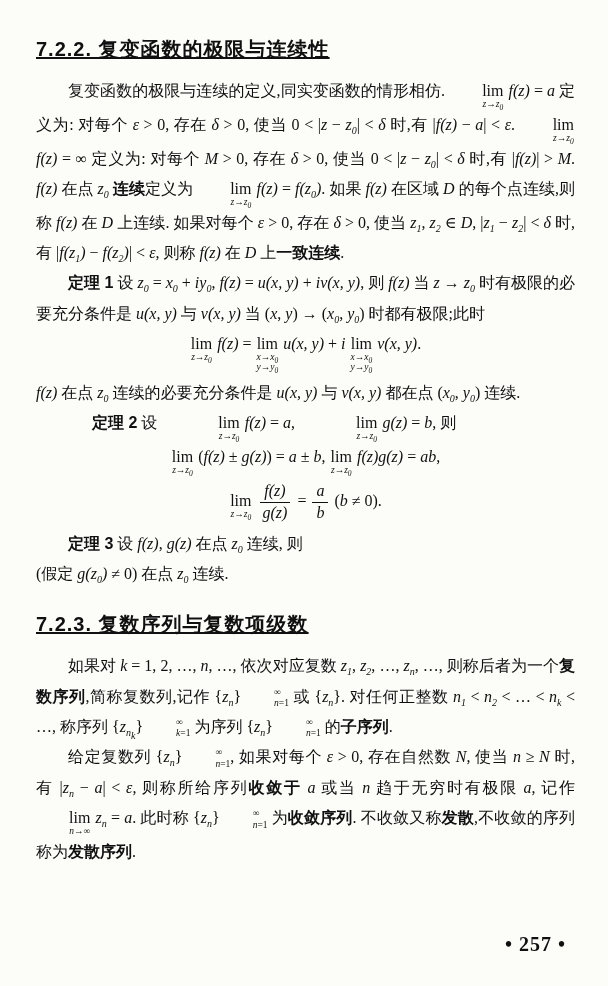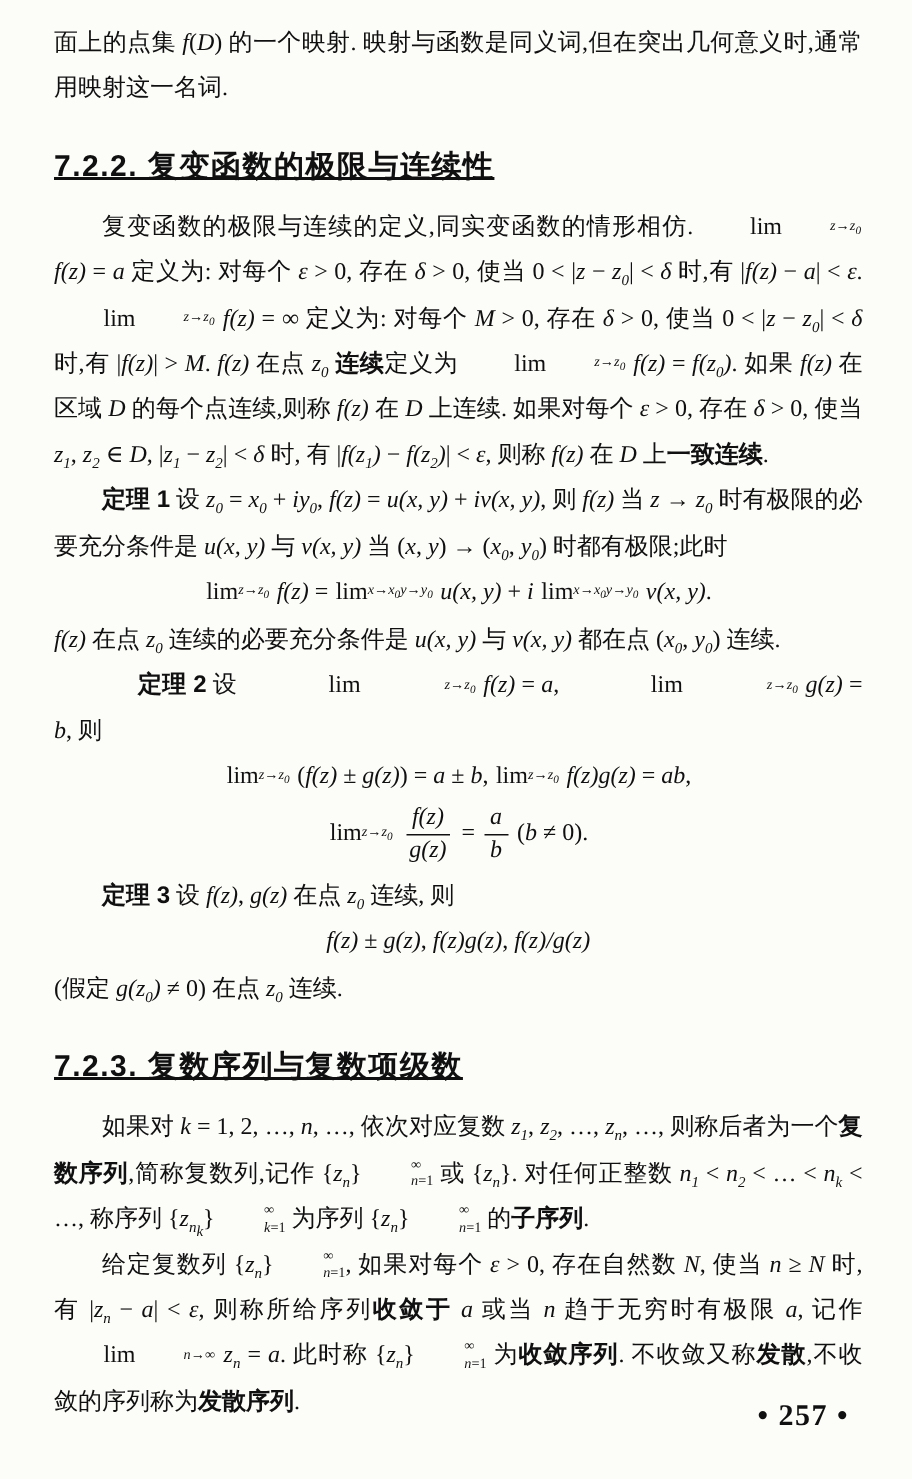--- a/index.html
+++ b/index.html
@@ -15,37 +15,36 @@
   .heading{
     font-family:"Liberation Sans","DejaVu Sans",sans-serif;font-weight:bold;
     font-size:20px;margin:22px 0 13px 0;letter-spacing:1px;text-decoration:underline;
   }
   .formula{text-align:center;font-size:16px;margin:3px 0 5px 0;line-height:1.5;}
   .seg-tx{font-style:normal}
   .seg-m{font-style:italic}
   .seg-o{font-style:normal}
   .seg-b{font-family:"Liberation Sans","DejaVu Sans",sans-serif;font-weight:bold}
   sub{font-size:10px;line-height:0;}
-  .seg-lim{display:inline-flex;flex-direction:row;align-items:center;vertical-align:baseline;margin:0 1px;}
+  .seg-lim{display:inline-flex;flex-direction:column;align-items:center;vertical-align:baseline;margin:0 1px;}
   .lim-word{line-height:1.05;font-style:normal}
   .lim-under{font-size:9.5px;line-height:1.05;white-space:nowrap;}
   .lim-under sub{font-size:7.5px}
   .seg-frac{display:inline-flex;flex-direction:column;align-items:center;vertical-align:middle;margin:0 2px;}
   .frac-num{display:block;border-bottom:1px solid #101010;padding:0 4px;line-height:1.3}
   .frac-den{display:block;line-height:1.3;padding:0 4px}
   .seg-stack{display:inline-flex;flex-direction:column;align-items:flex-start;font-size:9.5px;line-height:1.2;vertical-align:middle;margin-left:1px;white-space:nowrap;}
   .stack-top,.stack-bot{display:block}
   .page-number{position:absolute;right:42px;bottom:30px;font-weight:bold;font-size:20px;letter-spacing:1px;}
 </style>
 </head>
 <body>
 
 <div class="page">
   <div>
-      <p class="para"><span class="seg-tx">面上的点集 </span><span class="seg-m">f</span><span class="seg-o">(</span><span class="seg-m">D</span><span class="seg-o">)</span><span class="seg-tx"> 的一个映射. 映射与函数是同义词,但在突出几何意义时,通常用映射这一名词.</span></p>
       <div class="heading">7.2.2. 复变函数的极限与连续性</div>
       <p class="para ind2"><span class="seg-tx">复变函数的极限与连续的定义,同实变函数的情形相仿. </span><span class="seg-lim">
           <span class="lim-word">lim</span>
           <span class="lim-under"><span class="seg-m">z</span><span class="seg-o">→</span><span class="seg-m">z<sub>0</sub></span></span>
         </span><span class="seg-m"> f(z)</span><span class="seg-o"> = </span><span class="seg-m">a</span><span class="seg-tx"> 定义为: 对每个 </span><span class="seg-m">ε</span><span class="seg-o"> &gt; 0</span><span class="seg-tx">, 存在 </span><span class="seg-m">δ</span><span class="seg-o"> &gt; 0</span><span class="seg-tx">, 使当 </span><span class="seg-o">0 &lt; |</span><span class="seg-m">z</span><span class="seg-o"> − </span><span class="seg-m">z<sub>0</sub></span><span class="seg-o">| &lt; </span><span class="seg-m">δ</span><span class="seg-tx"> 时,有 </span><span class="seg-o">|</span><span class="seg-m">f(z)</span><span class="seg-o"> − </span><span class="seg-m">a</span><span class="seg-o">| &lt; </span><span class="seg-m">ε</span><span class="seg-o">. </span><span class="seg-lim">
           <span class="lim-word">lim</span>
           <span class="lim-under"><span class="seg-m">z</span><span class="seg-o">→</span><span class="seg-m">z<sub>0</sub></span></span>
         </span><span class="seg-m"> f(z)</span><span class="seg-o"> = ∞ </span><span class="seg-tx">定义为: 对每个 </span><span class="seg-m">M</span><span class="seg-o"> &gt; 0</span><span class="seg-tx">, 存在 </span><span class="seg-m">δ</span><span class="seg-o"> &gt; 0</span><span class="seg-tx">, 使当 </span><span class="seg-o">0 &lt; |</span><span class="seg-m">z</span><span class="seg-o"> − </span><span class="seg-m">z<sub>0</sub></span><span class="seg-o">| &lt; </span><span class="seg-m">δ</span><span class="seg-tx"> 时,有 </span><span class="seg-o">|</span><span class="seg-m">f(z)</span><span class="seg-o">| &gt; </span><span class="seg-m">M</span><span class="seg-o">. </span><span class="seg-m">f(z)</span><span class="seg-tx"> 在点 </span><span class="seg-m">z<sub>0</sub></span><span class="seg-tx"> </span><span class="seg-b">连续</span><span class="seg-tx">定义为 </span><span class="seg-lim">
           <span class="lim-word">lim</span>
           <span class="lim-under"><span class="seg-m">z</span><span class="seg-o">→</span><span class="seg-m">z<sub>0</sub></span></span>
@@ -82,21 +81,20 @@
           <span class="lim-word">lim</span>
           <span class="lim-under"><span class="seg-m">z</span><span class="seg-o">→</span><span class="seg-m">z<sub>0</sub></span></span>
         </span><span class="seg-o"> </span><span class="seg-frac">
           <span class="frac-num"><span class="seg-m">f(z)</span></span>
           <span class="frac-den"><span class="seg-m">g(z)</span></span>
         </span><span class="seg-o"> = </span><span class="seg-frac">
           <span class="frac-num"><span class="seg-m">a</span></span>
           <span class="frac-den"><span class="seg-m">b</span></span>
         </span><span class="seg-o"> (</span><span class="seg-m">b</span><span class="seg-o"> ≠ 0).</span></div>
       <p class="para ind2"><span class="seg-b">定理 3</span><span class="seg-tx">  设 </span><span class="seg-m">f(z)</span><span class="seg-o">, </span><span class="seg-m">g(z)</span><span class="seg-tx"> 在点 </span><span class="seg-m">z<sub>0</sub></span><span class="seg-tx"> 连续, 则</span></p>
-      <div class="formula"><span class="seg-m">f(z)</span><span class="seg-o"> ± </span><span class="seg-m">g(z)</span><span class="seg-o">, </span><span class="seg-m">f(z)g(z)</span><span class="seg-o">, </span><span class="seg-m">f(z)/g(z)</span></div>
       <p class="para"><span class="seg-tx">(假定 </span><span class="seg-m">g(z<sub>0</sub></span><span class="seg-m">)</span><span class="seg-o"> ≠ 0</span><span class="seg-tx">) 在点 </span><span class="seg-m">z<sub>0</sub></span><span class="seg-tx"> 连续.</span></p>
       <div class="heading">7.2.3. 复数序列与复数项级数</div>
       <p class="para ind2"><span class="seg-tx">如果对 </span><span class="seg-m">k</span><span class="seg-o"> = 1, 2, …, </span><span class="seg-m">n</span><span class="seg-o">, …,</span><span class="seg-tx"> 依次对应复数 </span><span class="seg-m">z<sub>1</sub></span><span class="seg-o">, </span><span class="seg-m">z<sub>2</sub></span><span class="seg-o">, …, </span><span class="seg-m">z<sub>n</sub></span><span class="seg-o">, …,</span><span class="seg-tx"> 则称后者为一个</span><span class="seg-b">复数序列</span><span class="seg-tx">,简称复数列,记作 </span><span class="seg-o">{</span><span class="seg-m">z<sub>n</sub></span><span class="seg-o">}</span><span class="seg-stack">
           <span class="stack-top"><span class="seg-o">∞</span></span>
           <span class="stack-bot"><span class="seg-m">n</span><span class="seg-o">=1</span></span>
         </span><span class="seg-tx"> 或 </span><span class="seg-o">{</span><span class="seg-m">z<sub>n</sub></span><span class="seg-o">}.</span><span class="seg-tx"> 对任何正整数 </span><span class="seg-m">n<sub>1</sub></span><span class="seg-o"> &lt; </span><span class="seg-m">n<sub>2</sub></span><span class="seg-o"> &lt; … &lt; </span><span class="seg-m">n<sub>k</sub></span><span class="seg-o"> &lt; …,</span><span class="seg-tx"> 称序列 </span><span class="seg-o">{</span><span class="seg-m">z<sub><span class="seg-m">n<sub>k</sub></span></sub></span><span class="seg-o">}</span><span class="seg-stack">
           <span class="stack-top"><span class="seg-o">∞</span></span>
           <span class="stack-bot"><span class="seg-m">k</span><span class="seg-o">=1</span></span>
         </span><span class="seg-tx"> 为序列 </span><span class="seg-o">{</span><span class="seg-m">z<sub>n</sub></span><span class="seg-o">}</span><span class="seg-stack">
           <span class="stack-top"><span class="seg-o">∞</span></span>

